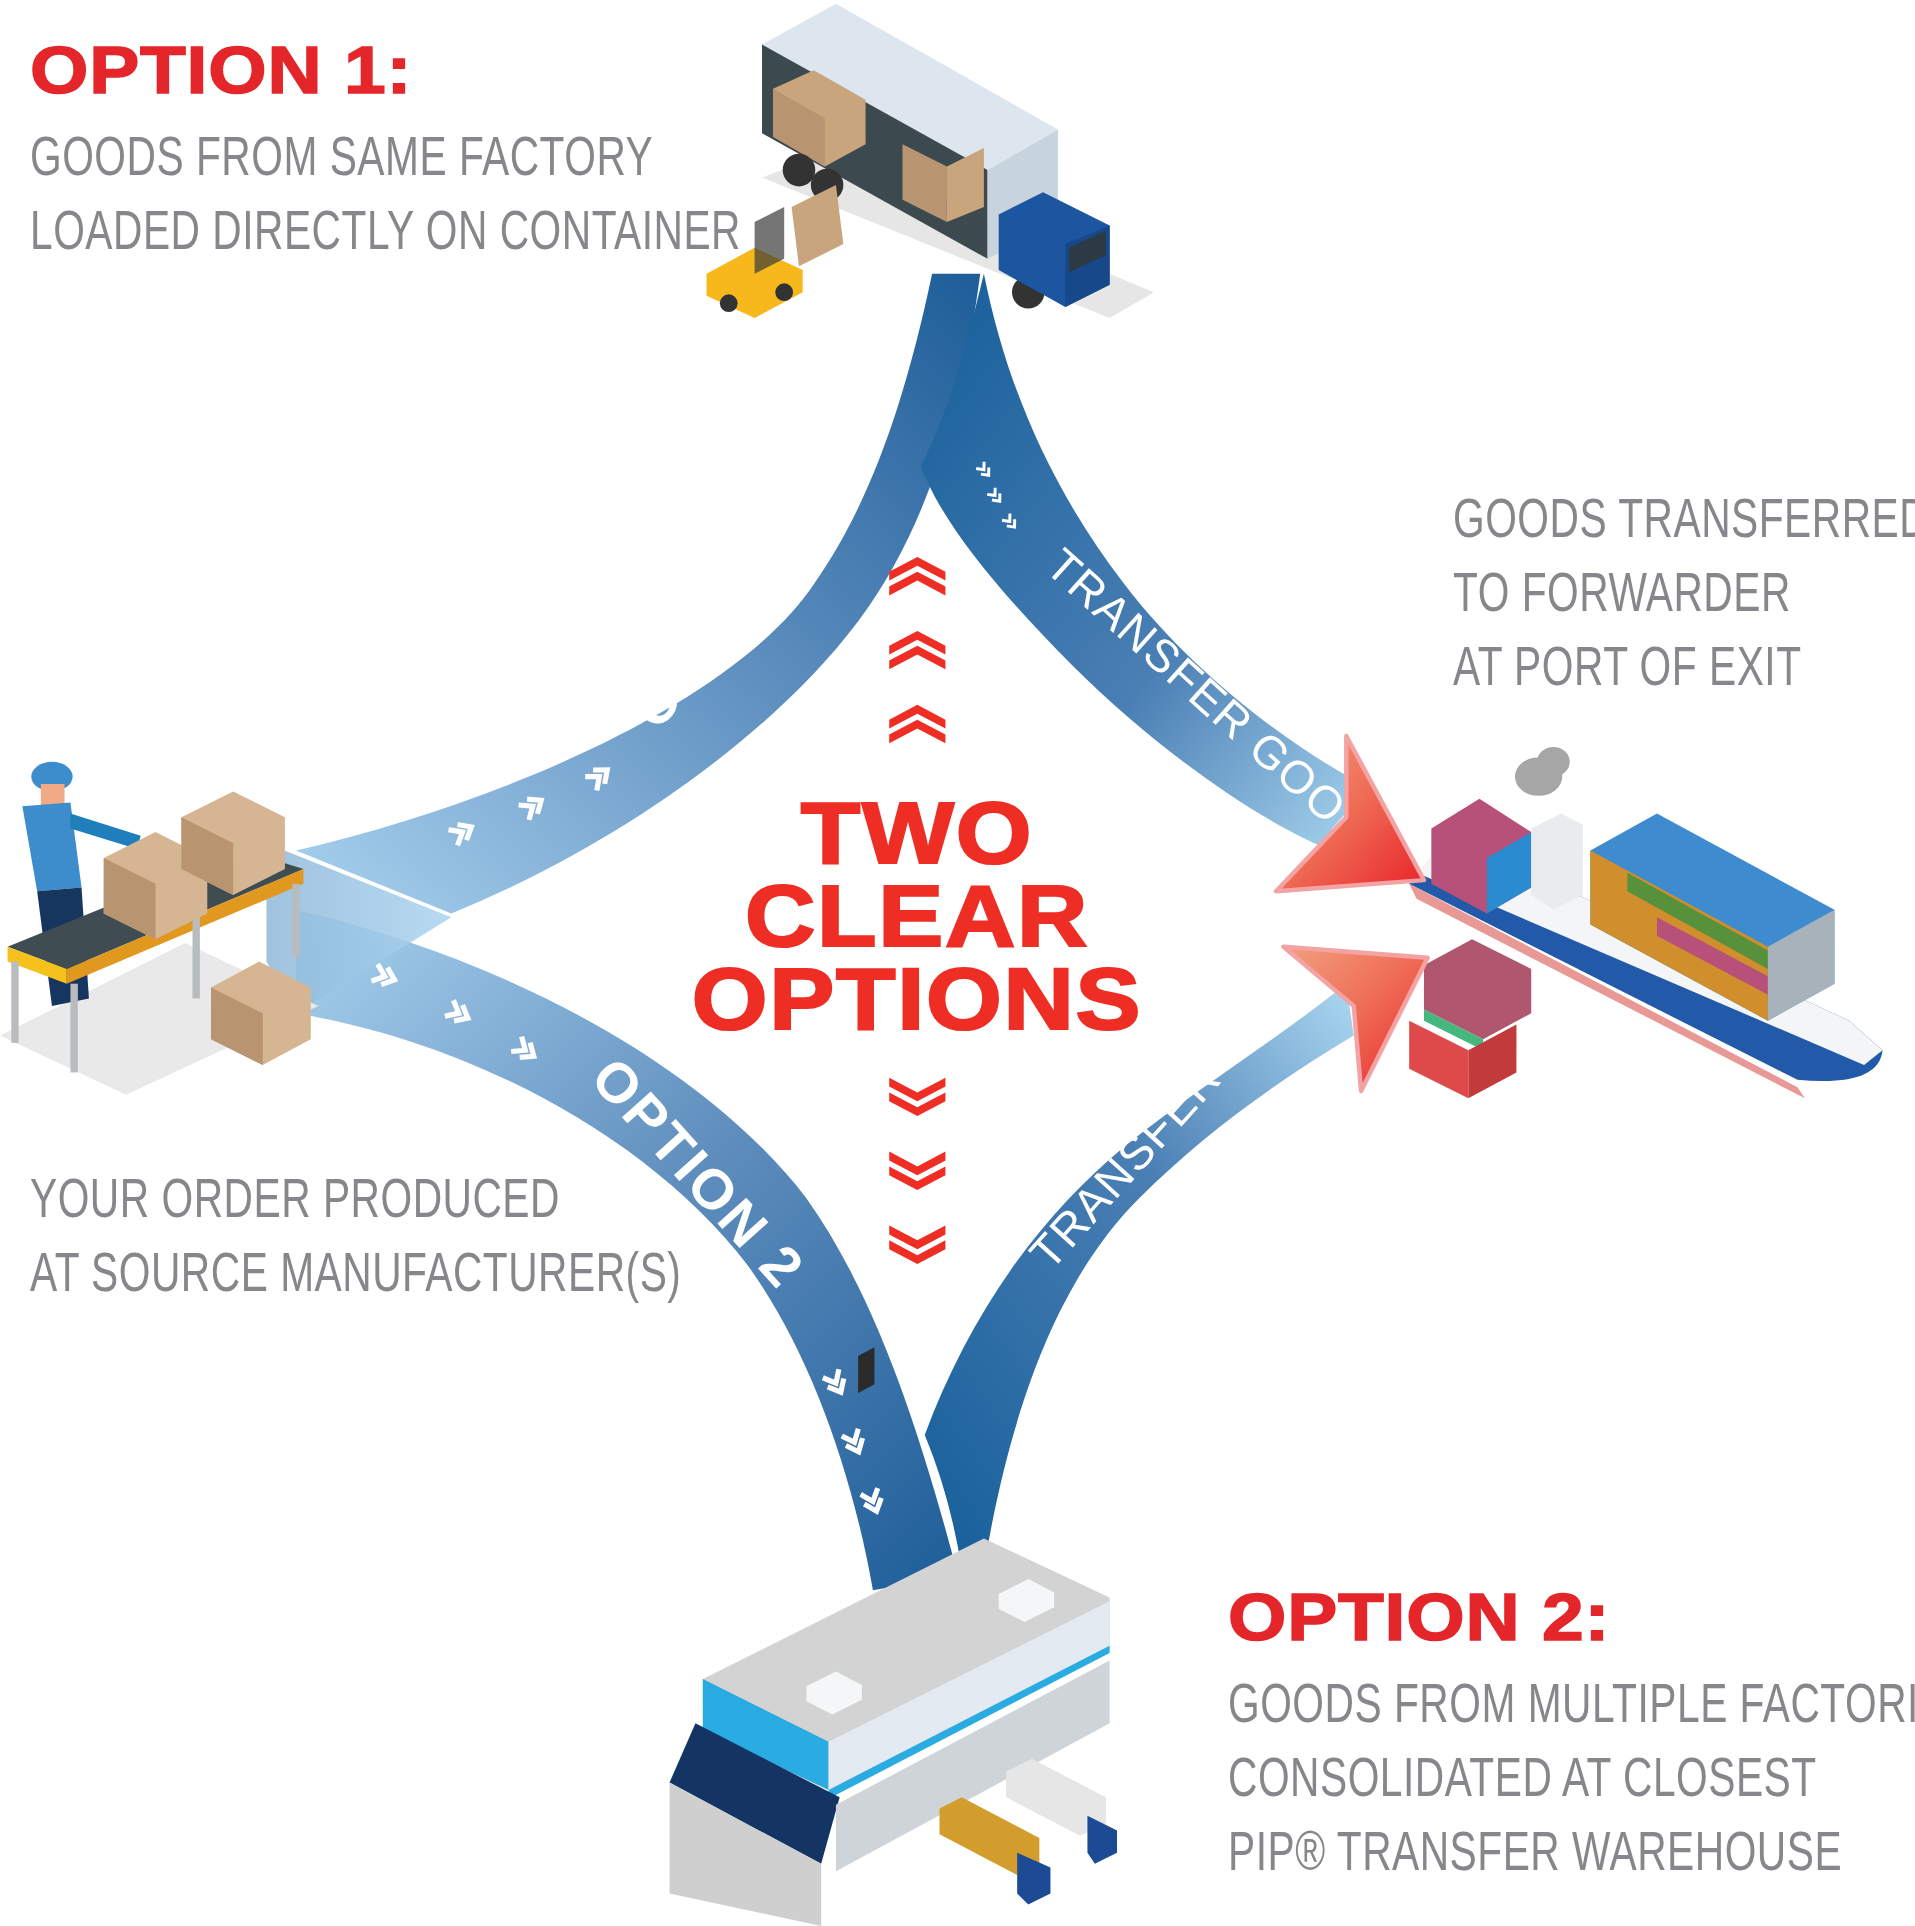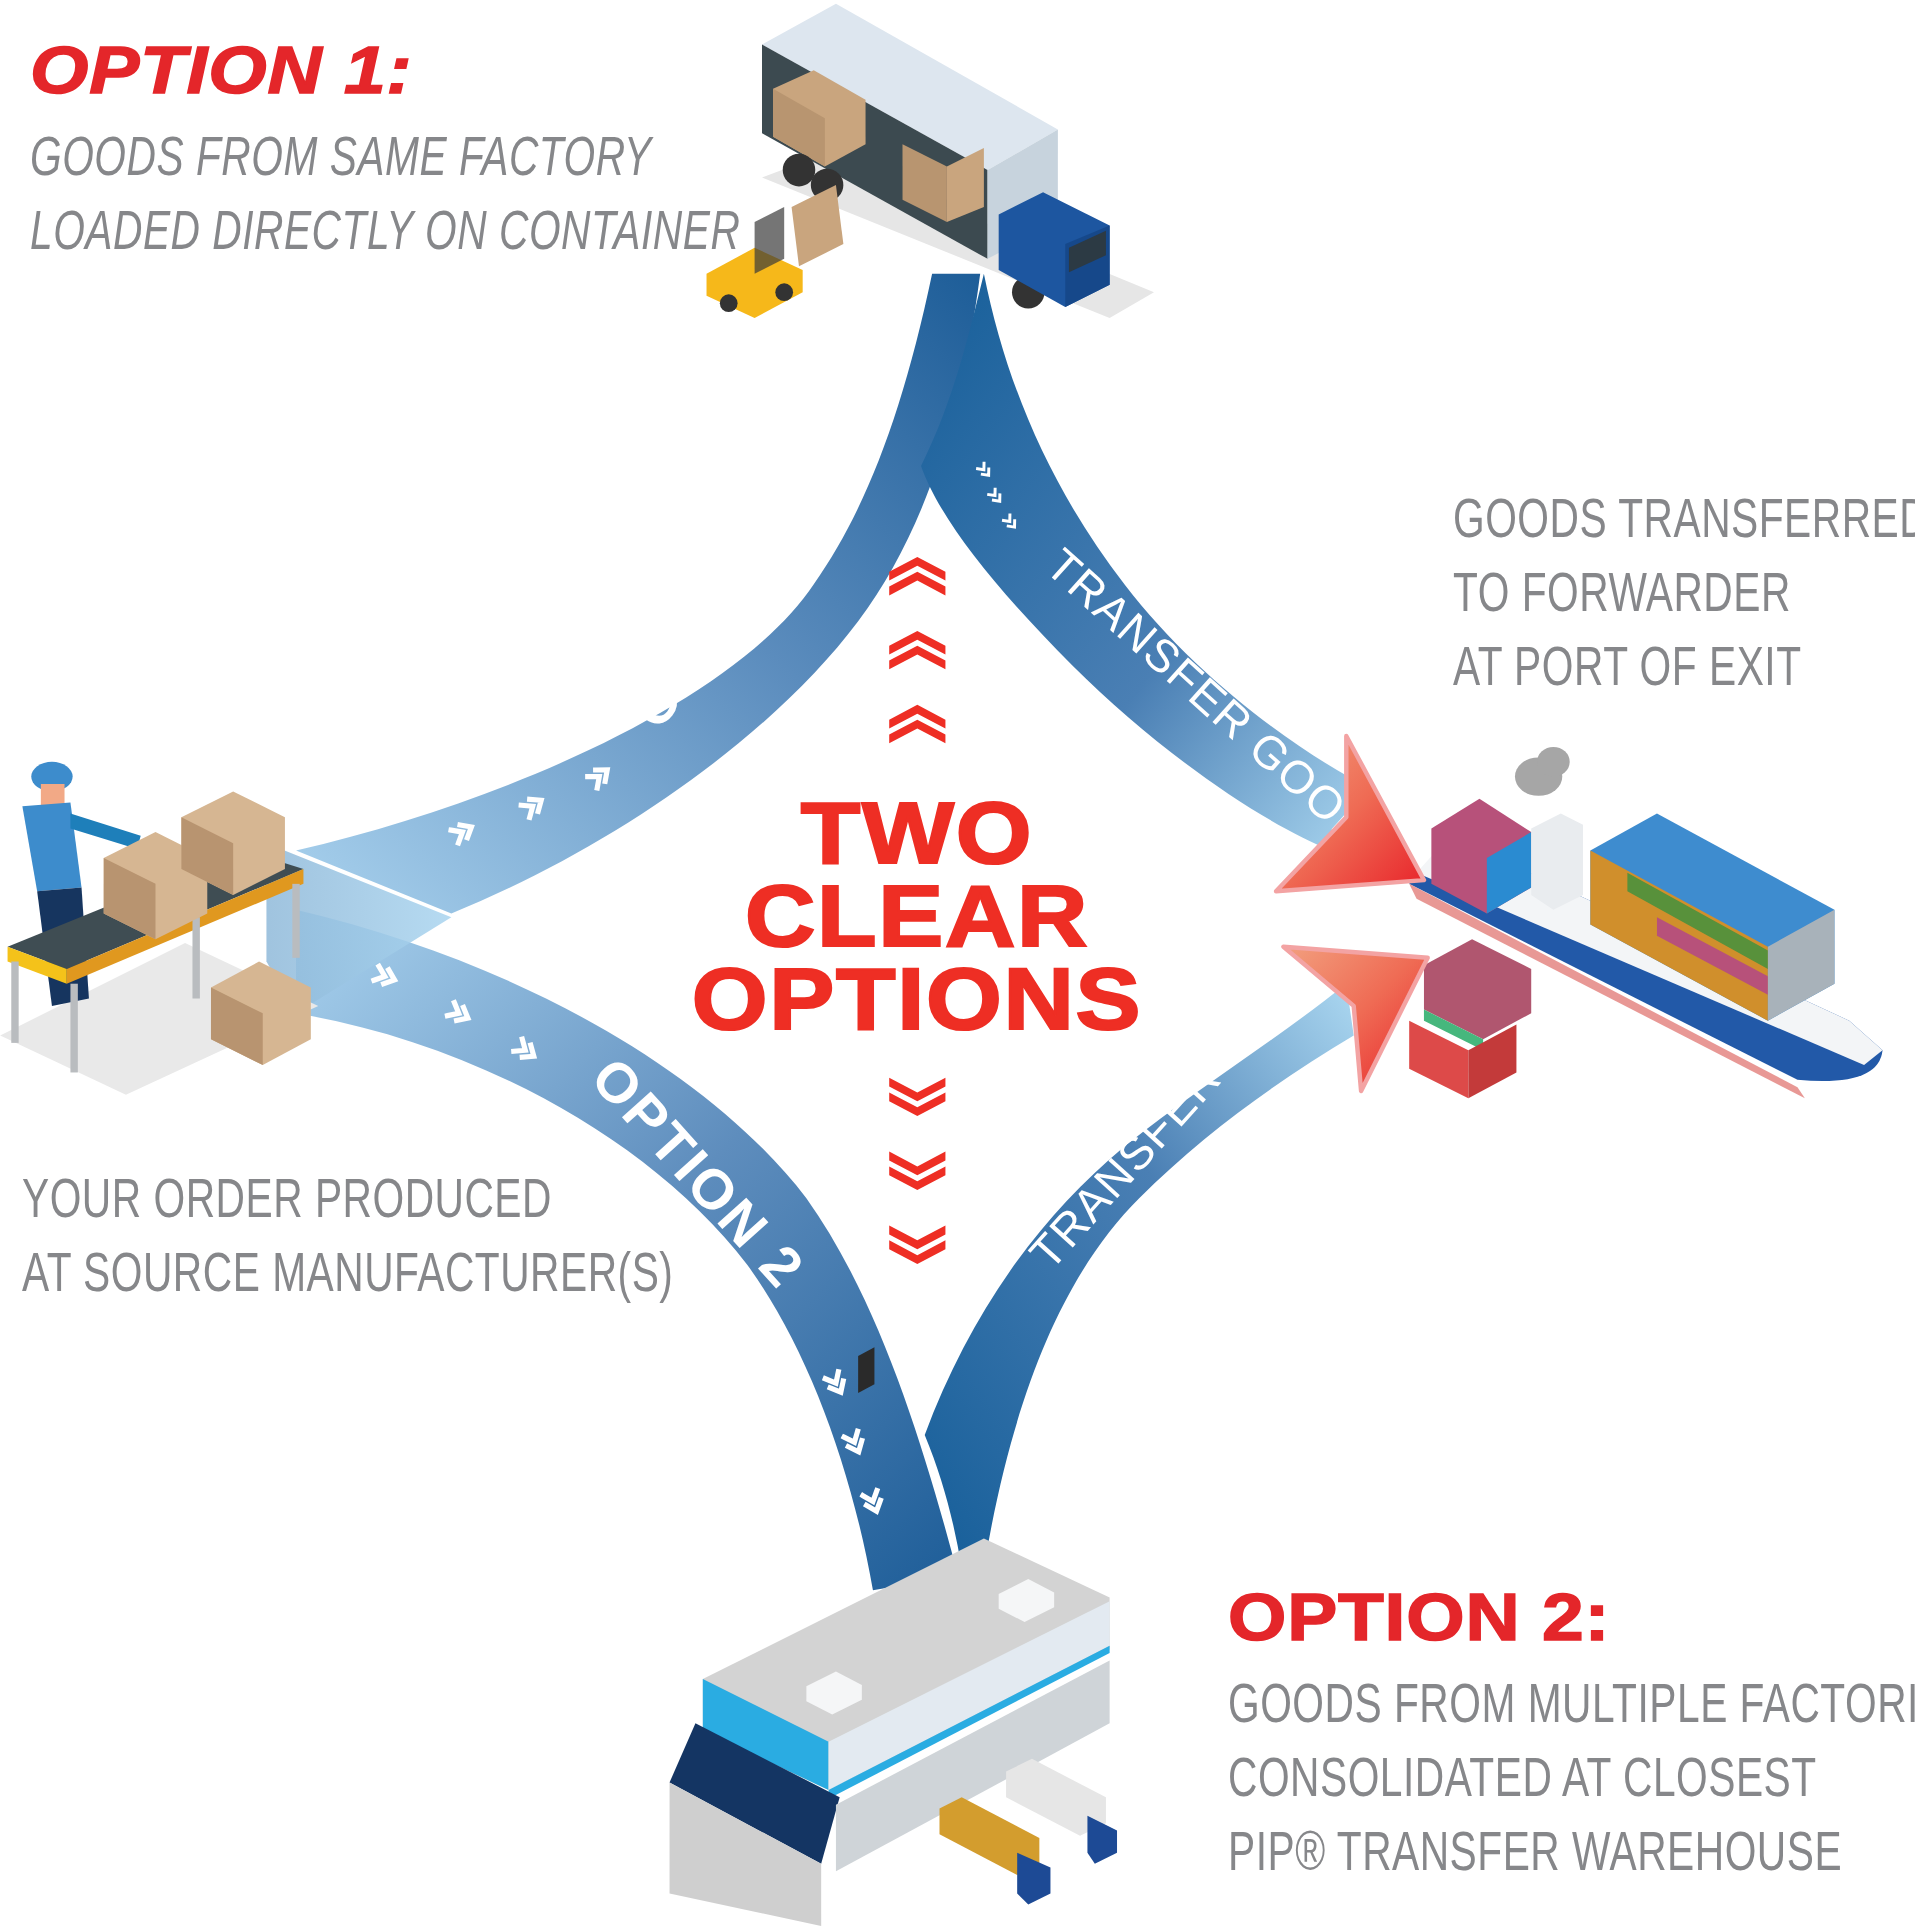--- a/index.html
+++ b/index.html
@@ -254,40 +254,40 @@
     <path d="M 1090 2280 L 1130 2260 L 1165 2278 L 1165 2298 L 1125 2318 L 1090 2300 Z" fill="#f5f6f7"></path>
     <path d="M 1350 2155 L 1390 2135 L 1425 2153 L 1425 2173 L 1385 2193 L 1350 2175 Z" fill="#f5f6f7"></path>
 
     <path d="M 1270 2445 L 1300 2430 L 1405 2485 L 1405 2520 L 1375 2535 L 1270 2480 Z" fill="#d39d2e"></path>
     <path d="M 1375 2505 L 1420 2525 L 1420 2560 L 1390 2575 L 1375 2560 Z" fill="#1d4a95"></path>
     <path d="M 1360 2395 L 1395 2378 L 1495 2430 L 1495 2465 L 1460 2482 L 1360 2430 Z" fill="#e6e6e6"></path>
     <path d="M 1470 2455 L 1510 2475 L 1510 2505 L 1480 2520 L 1470 2505 Z" fill="#1d4a95"></path>
   </g>
 </svg>
 
-<div class="txt-block" style="left:30px; top:36px;font-style:italic;">
+<div class="txt-block" style="left:30px; top:36px;">
   <div class="red-head">OPTION 1:</div>
   <div style="height:16.3px"></div>
   <div class="gray-line">GOODS FROM SAME FACTORY</div>
   <div class="gray-line">LOADED DIRECTLY ON CONTAINER</div>
 </div>
 
 <div class="txt-block" style="left:1453px; top:481px;">
   <div class="gray-line">GOODS TRANSFERRED</div>
   <div class="gray-line">TO FORWARDER</div>
   <div class="gray-line">AT PORT OF EXIT</div>
 </div>
 
 <div class="center-title" style="top:791px;">
   <span class="line">TWO</span>
   <span class="line">CLEAR</span>
   <span class="line">OPTIONS</span>
 </div>
 
-<div class="txt-block" style="left:22px; top:1161px;">
+<div class="txt-block" style="left:30px; top:1161px;">
   <div class="gray-line">YOUR ORDER PRODUCED</div>
   <div class="gray-line">AT SOURCE MANUFACTURER(S)</div>
 </div>
 
 <div class="txt-block" style="left:1228px; top:1583px;">
   <div class="red-head">OPTION 2:</div>
   <div style="height:16.3px"></div>
   <div class="gray-line">GOODS FROM MULTIPLE FACTORIES</div>
   <div class="gray-line">CONSOLIDATED AT CLOSEST</div>
   <div class="gray-line">PIP® TRANSFER WAREHOUSE</div>

